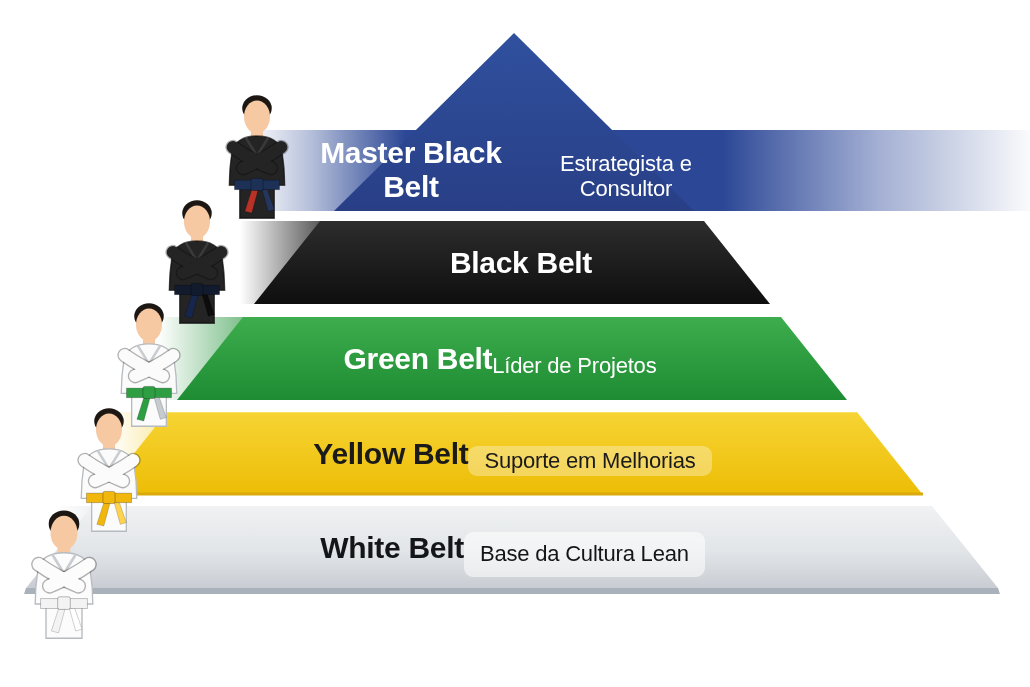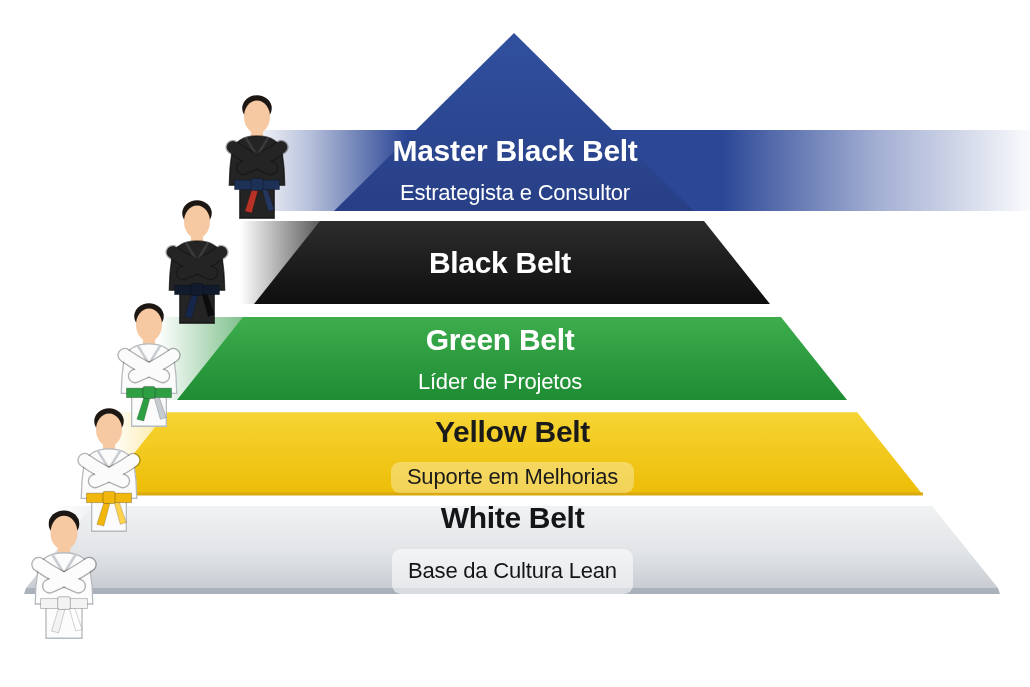--- a/index.html
+++ b/index.html
@@ -6,21 +6,21 @@
   .canvas{
     position:relative;
     width:1030px;height:687px;
     overflow:hidden;
     background:#ffffff;
     font-family:"Liberation Sans", sans-serif;
   }
   .pyramid-svg{position:absolute;left:0;top:0;}
   .lvl-text{
     position:absolute;
-    display:flex;flex-direction:column;justify-content:center;align-items:center;
+    display:flex;flex-direction:row;justify-content:center;align-items:center;
     text-align:center;line-height:1.12;
     pointer-events:none;
   }
   .lvl-title{
     font-size:30px;font-weight:bold;letter-spacing:-0.3px;
   }
   .lvl-sub{
     font-size:22px;margin-top:14px;letter-spacing:-0.2px;
   }
   .lvl-master,.lvl-black,.lvl-green{color:#ffffff;}
@@ -130,21 +130,21 @@
     <g style="--gi:#fcfcfc;--line:#b6bbc0;--collar:#c9cdd1;--belt:#f3f3f3;--beltL:#f3f3f3;--beltR:#ffffff;">
       <use href="#martial-artist" x="10" y="505" width="108" height="135"></use>
     </g>
   </svg>
 
   <div class="lvl-text lvl-master" style="left:300px;top:128px;width:430px;height:84px;">
     <div class="lvl-title">Master Black Belt</div>
     <div class="lvl-sub">Estrategista e Consultor</div>
   </div>
 
-  <div class="lvl-text lvl-black" style="left:245px;top:221px;width:510px;height:84px;">
+  <div class="lvl-text lvl-black" style="left:266px;top:221px;width:510px;height:84px;">
     <div class="lvl-title">Black Belt</div>
   </div>
 
   <div class="lvl-text lvl-green" style="left:245px;top:317px;width:510px;height:84px;">
     <div class="lvl-title">Green Belt</div>
     <div class="lvl-sub">Líder de Projetos</div>
   </div>
 
   <div class="lvl-text lvl-yellow" style="left:255px;top:412px;width:515px;height:84px;">
     <div class="lvl-title">Yellow Belt</div>

